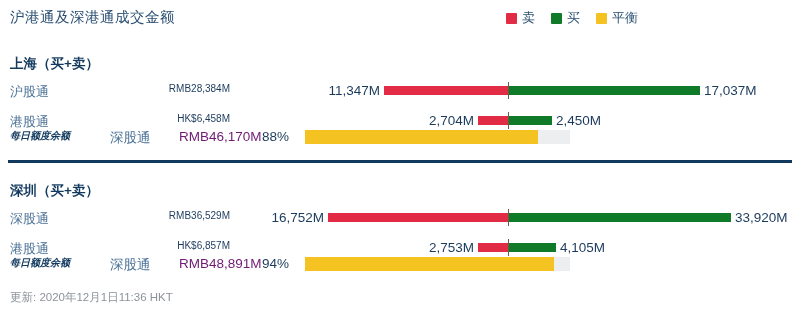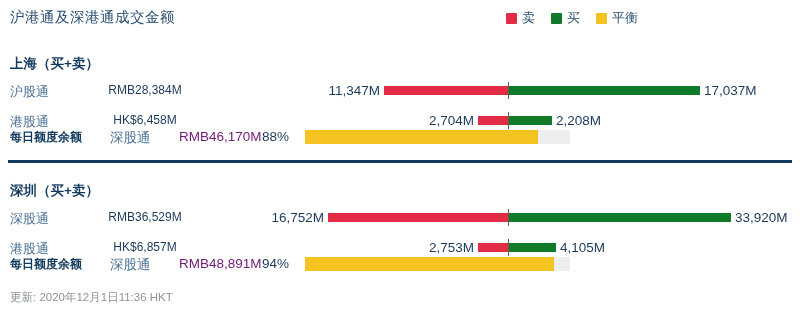--- a/index.html
+++ b/index.html
@@ -96,22 +96,22 @@
     top: 2px;
     font-size: 13px;
     color: #4a7196;
     white-space: nowrap;
   }
   .row-total {
     position: absolute;
     left: 60px;
     width: 170px;
     top: 2px;
-    text-align: center;
-    font-size: 12px;
+    text-align: right;
+    font-size: 10px;
     color: #1b3a5c;
     white-space: nowrap;
   }
 
   
   .bar-area {
     position: absolute;
     left: 240px;
     top: 0;
     width: 560px;
@@ -151,24 +151,25 @@
     top: 1px;
     height: 17px;
     background: #6b5b4a;
   }
 
   
   .quota-label {
     position: absolute;
     left: 10px;
     top: 2px;
-    font-size: 12px;
+    font-size: 10px;
     font-weight: bold;
     color: #123a5e;
     white-space: nowrap;
+    font-style: italic;
   }
   .quota-sub {
     position: absolute;
     left: 110px;
     top: 2px;
     font-size: 13.5px;
     color: #4a7196;
     white-space: nowrap;
   }
   .quota-amount {
@@ -260,21 +261,21 @@
     </div>
 
     <div class="row row-2">
       <div class="row-label">港股通</div>
       <div class="row-total">HK$6,458M</div>
       <div class="bar-area">
         <div class="bar-left-value" style="left:234px">2,704M</div>
         <div class="bar-sell" style="left:238px; width:30px"></div>
         <div class="axis-tick" style="left:268px"></div>
         <div class="bar-buy" style="left:269px; width:43px"></div>
-        <div class="bar-right-value" style="left:316px">2,208M</div>
+        <div class="bar-right-value" style="left:316px">2,450M</div>
       </div>
     </div>
 
     <div class="row row-quota">
       <div class="quota-label">每日额度余额</div>
       <div class="quota-sub">深股通</div>
       <div class="quota-amount">RMB46,170M</div>
       <div class="quota-pct">88%</div>
       <div class="quota-track">
         <div class="quota-fill" style="width:88%"></div>

